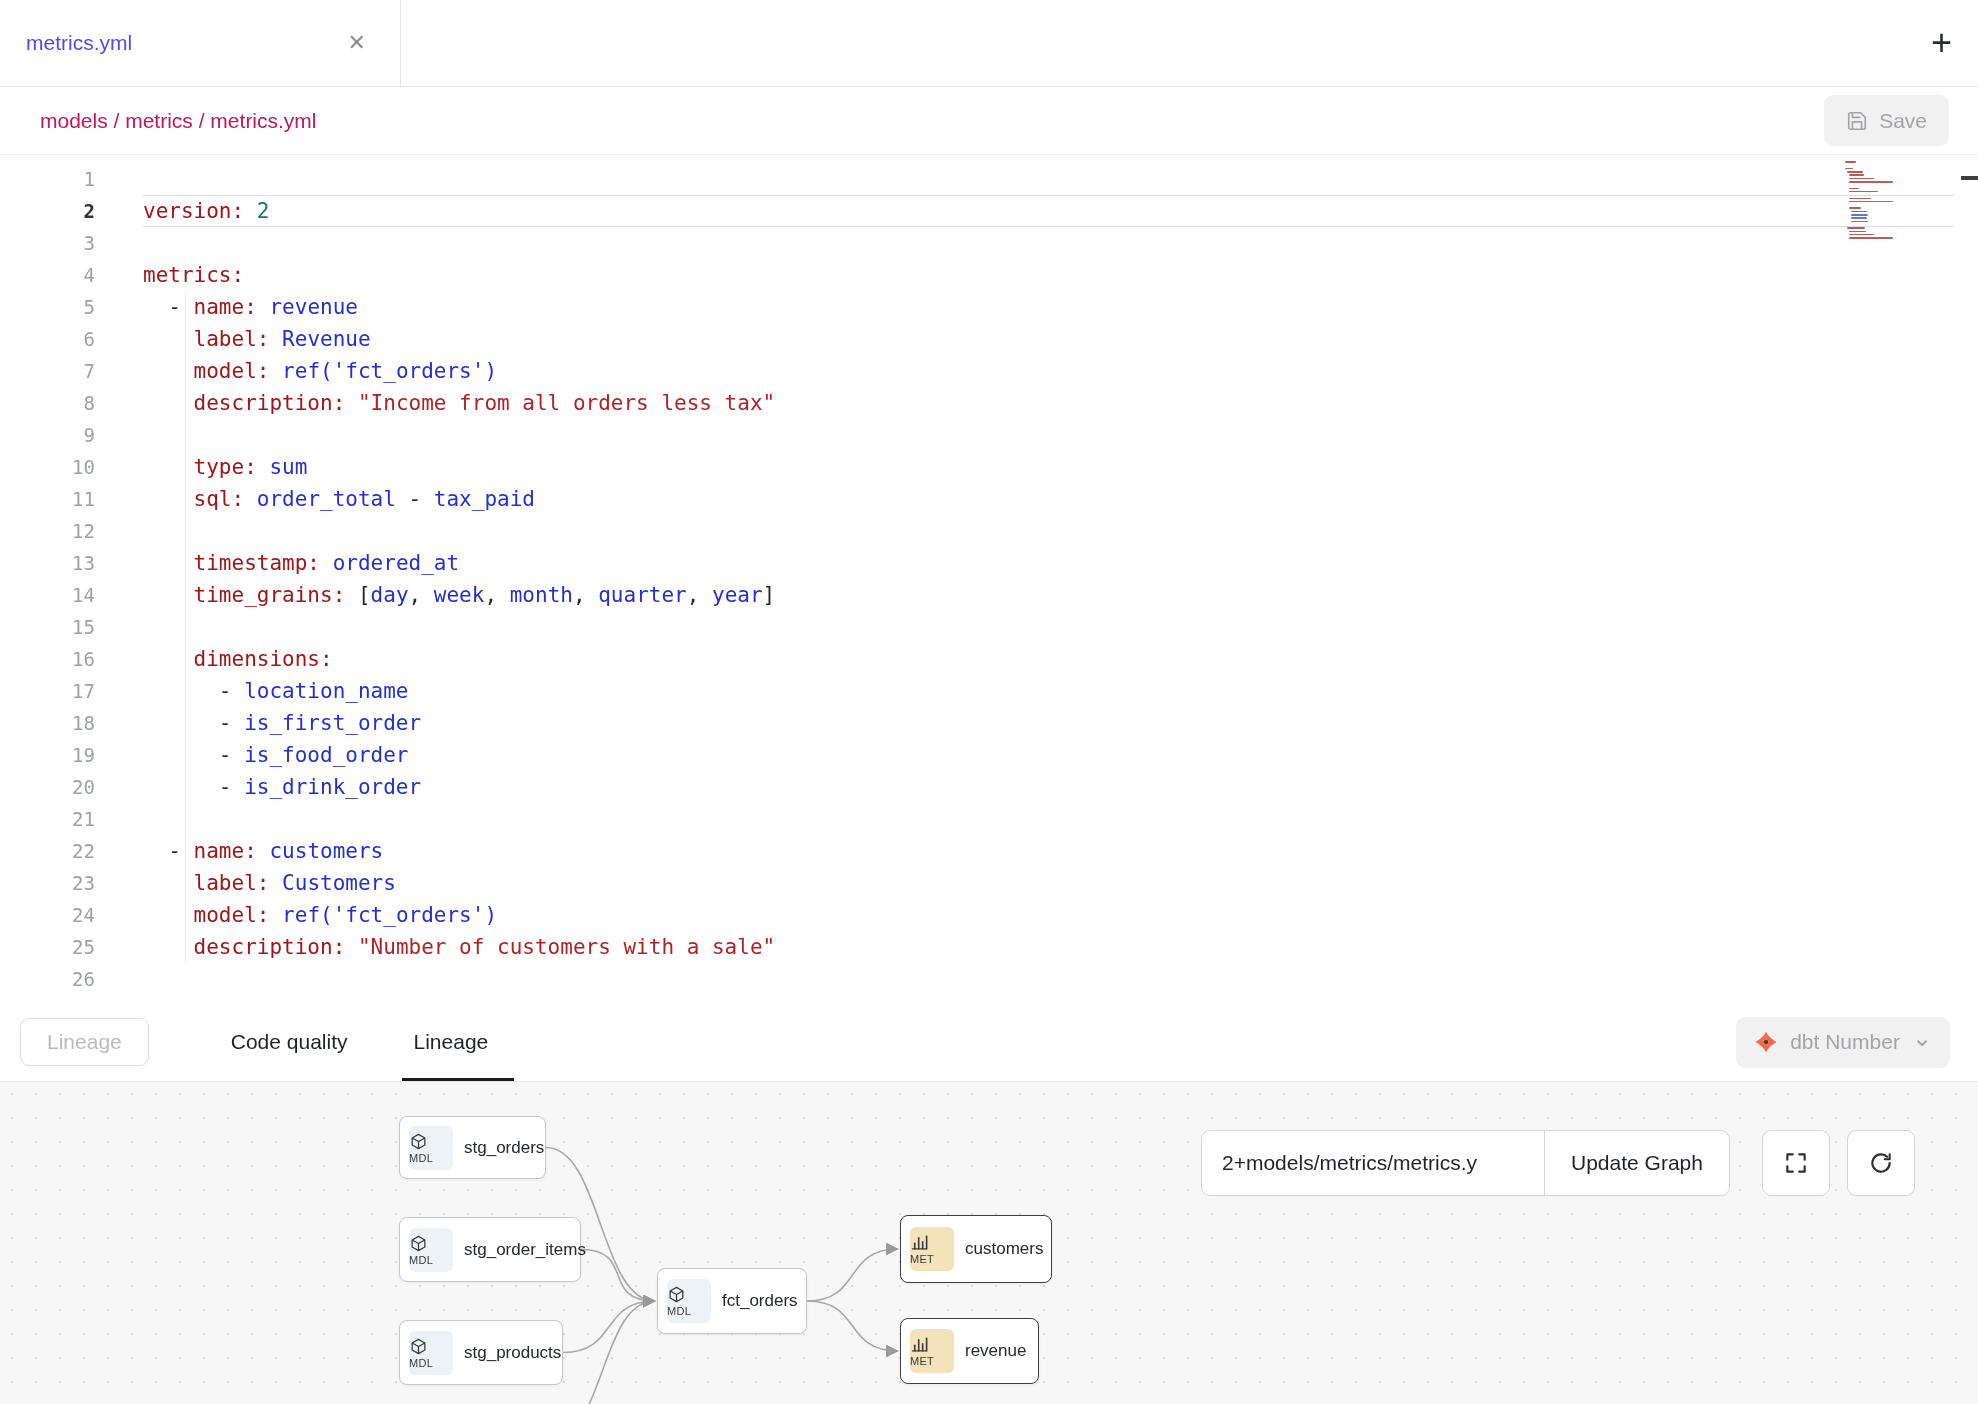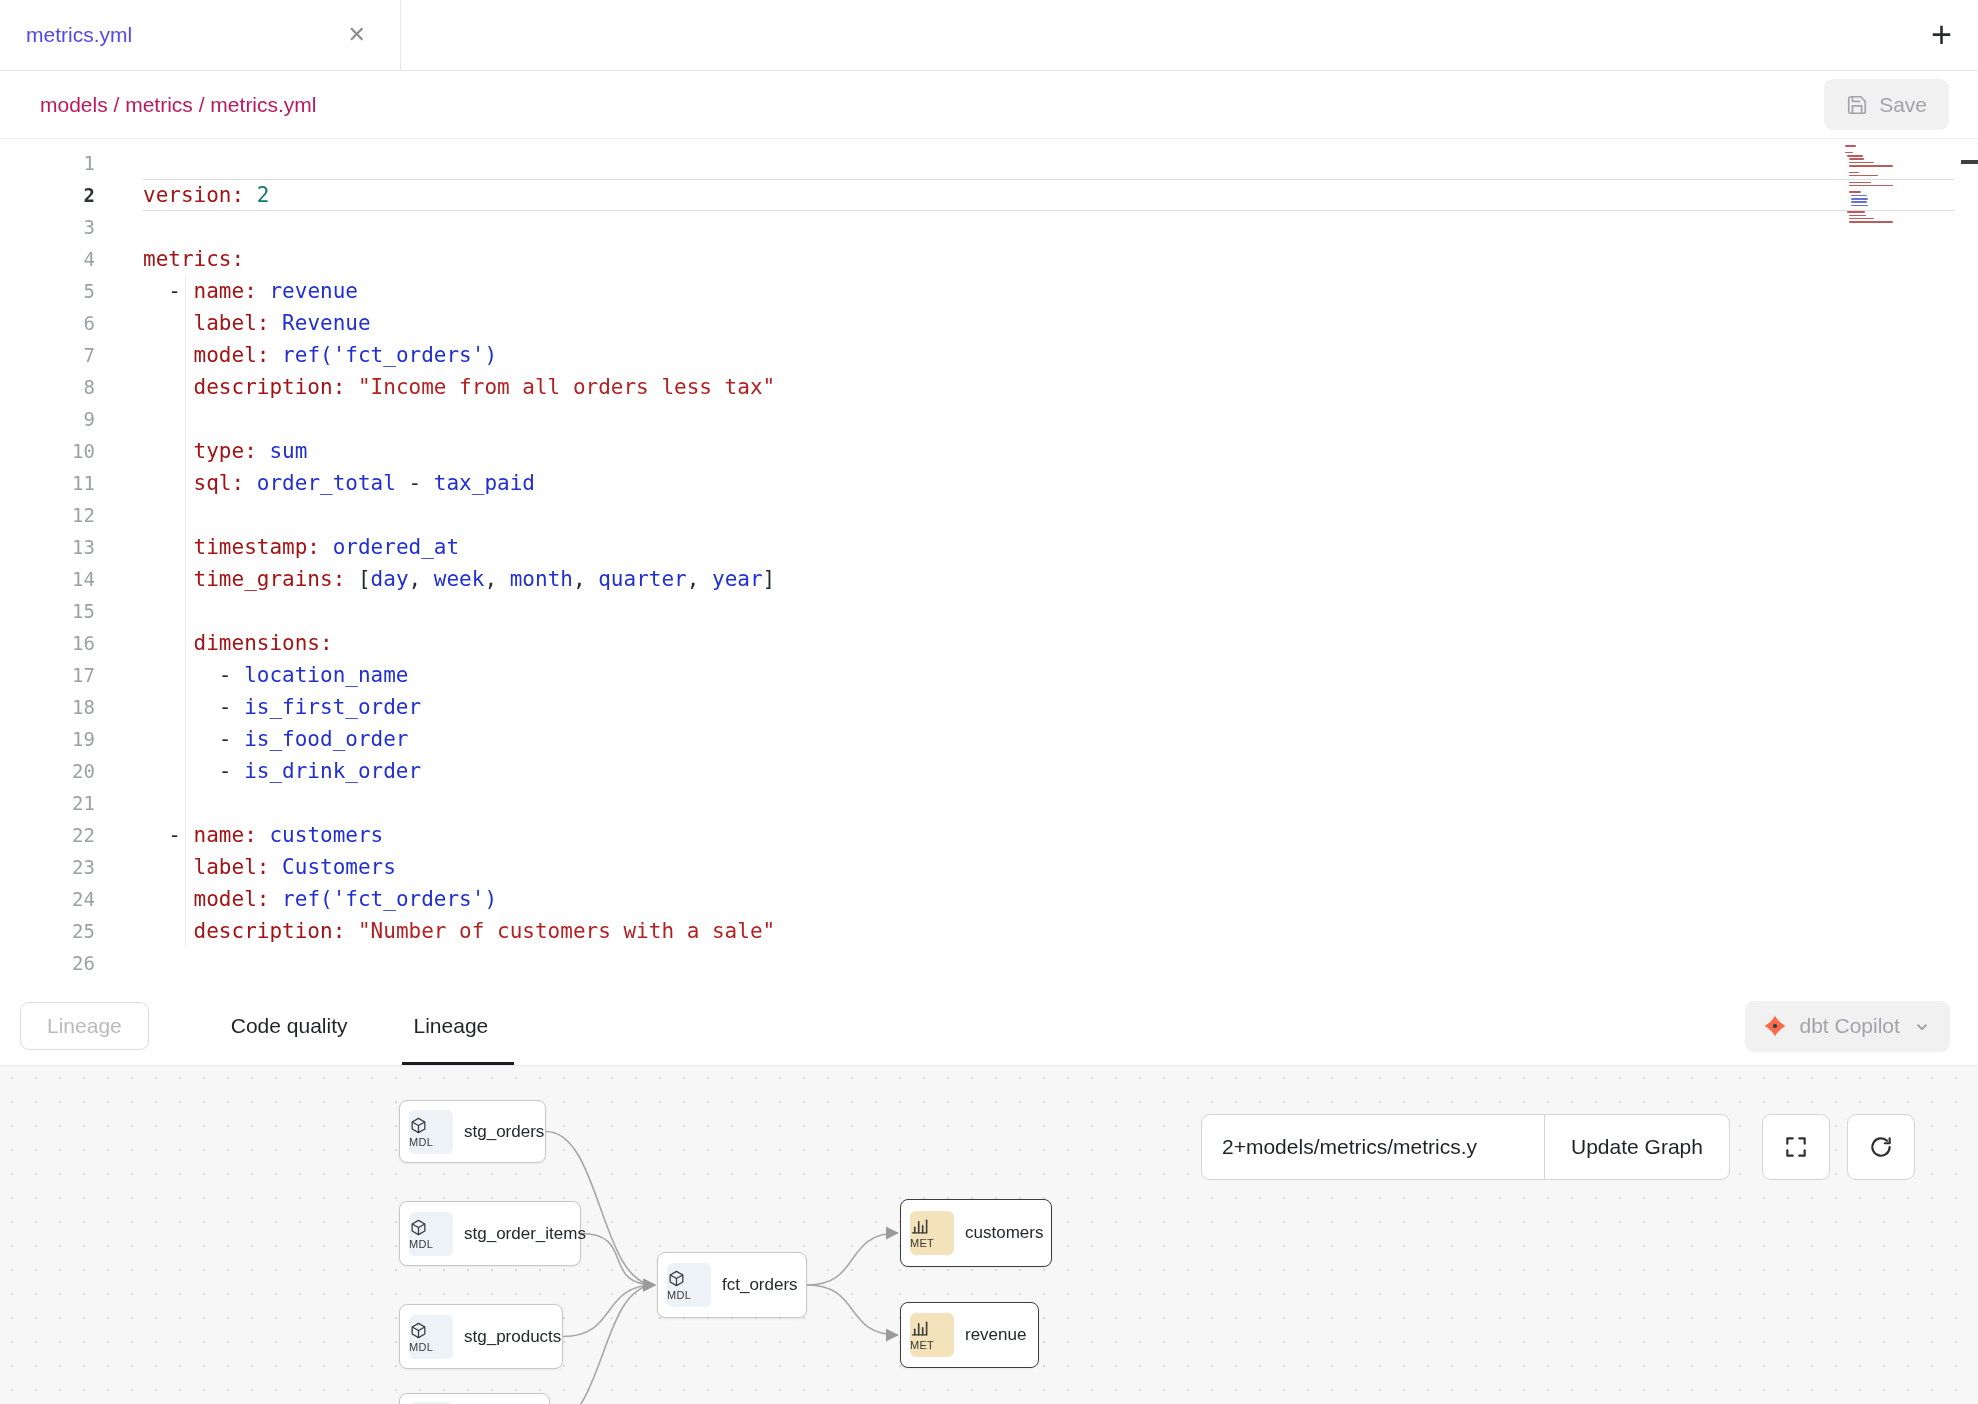--- a/index.html
+++ b/index.html
@@ -1,21 +1,21 @@
 <!DOCTYPE html>
 <html><head>
 <meta charset="utf-8">
 <style>
   * { margin:0; padding:0; box-sizing:border-box; }
   html,body { width:1978px; height:1404px; overflow:hidden; background:#fff;
               font-family:"Liberation Sans", sans-serif; color:#24292e; }
   .app { display:flex; flex-direction:column; width:100%; height:100%; }
 
   
-  .tabbar { height:71px; border-bottom:1px solid #e6e6e6; display:flex; position:relative; background:#fff; }
+  .tabbar { height:87px; border-bottom:1px solid #e6e6e6; display:flex; position:relative; background:#fff; }
   .file-tab { width:401px; border-right:1px solid #e6e6e6; display:flex; align-items:center;
               padding:0 30px 0 26px; cursor:default; }
   .file-tab .tab-title { color:#5348ee; font-size:21px; font-weight:500; flex:1; }
   .file-tab .tab-close { color:#8a8d90; font-size:22px; line-height:1; padding:4px; }
   .new-tab-btn { position:absolute; right:26px; top:0; height:100%; display:flex; align-items:center;
                  font-size:36px; font-weight:300; color:#2a2d30; }
 
   
   .crumbbar { height:68px; border-bottom:1px solid #ededed; display:flex; align-items:center;
               padding:0 29px 0 40px; background:#fff; }
@@ -248,21 +248,21 @@
     <button class="format-btn">Lineage</button>
     <div class="panel-tab">Code quality</div>
     <div class="panel-tab active">Lineage</div>
     <button class="copilot-btn">
       <span style="display:flex;">
         <svg width="24" height="24" viewBox="0 0 24 24">
           <path d="M12 1.5c1.2 3.4 5.9 8.1 10.5 10.5C17.9 14.4 13.2 19.1 12 22.5 10.8 19.1 6.1 14.4 1.5 12 6.1 9.6 10.8 4.9 12 1.5z" fill="#FF694A"></path>
           <circle cx="12" cy="12" r="2.1" fill="#0E4D4D"></circle>
         </svg>
       </span>
-      <span>dbt Copilot</span>
+      <span>dbt Number</span>
       <span style="font-size:24px; line-height:0.5; margin-top:-8px;">⌄</span>
     </button>
   </div>
 
   <div class="lineage">
     <svg class="edges-svg">
         <defs>
           <marker id="arrow" markerWidth="9" markerHeight="9" refX="7.5" refY="4" orient="auto">
             <path d="M0,0 L8,4 L0,8 z" fill="#9a9a9a"></path>
           </marker>

